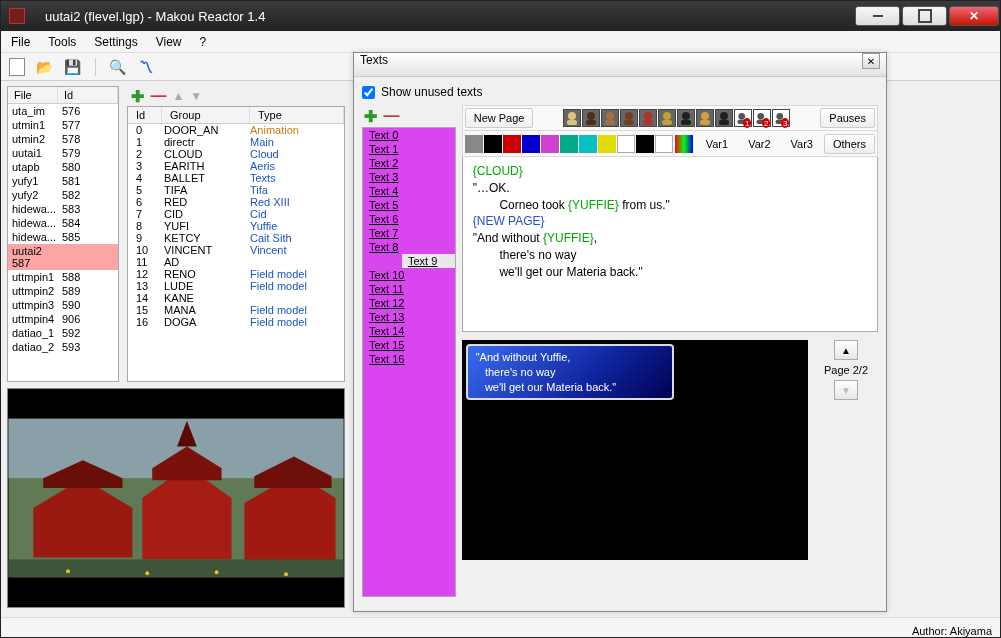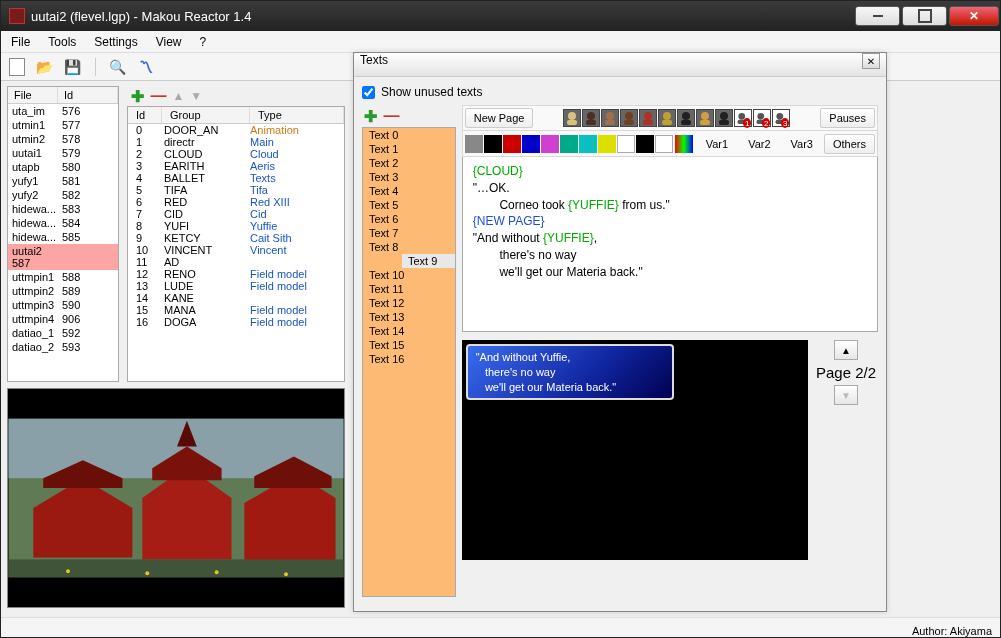--- a/index.html
+++ b/index.html
@@ -3,21 +3,21 @@
 <meta charset="utf-8">
 <style>
   * { box-sizing: border-box; margin: 0; padding: 0; }
   body { font-family: "Segoe UI", Tahoma, sans-serif; font-size: 12px; background: #f0f0f0; width:1001px; height:638px; overflow:hidden; position:relative; }
 
   
   .window { width:1001px; height:638px; border:1px solid #222; background:#f0f0f0; }
   .titlebar { height:30px; background:linear-gradient(#3b3b3b,#222); color:#fff; display:flex; align-items:center; justify-content:space-between; padding-left:8px; }
   .titlebar .app-icon { width:16px;height:16px;background:#7a1b1b;border:1px solid #b33; margin-right:6px; }
   .titlebar .title { font-size:13px; white-space:nowrap; }
-  .titlebar .left { display:flex; align-items:center; gap:0;}
+  .titlebar .left { display:flex; align-items:center; gap:14px;}
   .winbtns { display:flex; }
   .winbtn { width:45px; height:20px; margin:5px 1px; border:1px solid #555; display:flex; align-items:center; justify-content:center; font-size:12px; font-weight:bold; color:#444; background:linear-gradient(#f7f7f7,#ddd); border-radius:3px; cursor:pointer;}
   .winbtn.min::before{content:"";display:block;width:10px;height:2px;background:#444;}
   .winbtn.max::before{content:"";display:block;width:10px;height:10px;border:2px solid #444;}
   .winbtn.close{ background:linear-gradient(#e67,#c61400); color:#fff; width:50px;}
   .winbtn.close::before{content:"✕"; color:#fff; font-size:12px;}
 
   .menubar { height:22px; display:flex; align-items:center; padding:0 10px; gap:18px; background:#f5f5f5; border-bottom:1px solid #ddd;}
   .menubar span{ cursor:default; }
 
@@ -72,21 +72,21 @@
   .texts-window .tw-close{width:18px;height:16px;border:1px solid #999;background:linear-gradient(#fff,#ddd);display:flex;align-items:center;justify-content:center;font-size:10px;cursor:pointer;}
   .tw-body{padding:8px;}
   .tw-check{display:flex;align-items:center;gap:6px;margin-bottom:6px;}
   .tw-check input{width:13px;height:13px;}
 
   .tw-main{display:flex;gap:6px;}
   .tw-left{width:96px;}
   .tw-left-bar{height:22px;display:flex;align-items:center;gap:6px;padding:0 2px;}
   .tw-left-bar .plus{color:#2a9a2a;font-size:16px;font-weight:bold;cursor:pointer;}
   .tw-left-bar .minus{color:#c33;font-size:16px;font-weight:bold;cursor:pointer;}
-  .tw-text-list{background:#fdba74;border:1px solid #aaa;height:470px;overflow:hidden;}
+  .tw-text-list{background:#d946ef;border:1px solid #aaa;height:470px;overflow:hidden;text-decoration:underline;}
   .tw-text-list .trow{padding:1px 6px;font-size:11px;cursor:pointer;}
   .tw-text-list .trow.selected{background:#e8e8e8;margin-left:39px;}
 
   .tw-right{flex:1;display:flex;flex-direction:column;}
   .tw-toolbar1{height:26px;display:flex;align-items:center;gap:2px;background:#f9f9f9;border:1px solid #d8d8d8;padding:2px;}
   .btn-flat{padding:3px 8px;border:1px solid #ccc;background:linear-gradient(#fff,#eee);font-size:11px;cursor:pointer;border-radius:2px;}
   .tw-portraits{display:flex;gap:1px;flex:1;justify-content:center;}
   .portrait{width:18px;height:18px;background:#666;border:1px solid #444;display:flex;align-items:center;justify-content:center;cursor:pointer;}
   .portrait svg{width:16px;height:16px;}
   .portrait.party{background:#fff;}
@@ -99,21 +99,21 @@
   .tw-editor{flex:0 0 175px;margin-top:0;border:1px solid #aaa;border-top:none;background:#fff;padding:6px 10px;font-family:"Segoe UI",sans-serif;font-size:12px;line-height:1.4;overflow:auto;}
   .tw-editor .tag{color:#0a0;}
   .tw-editor .np{color:#2050d0;}
 
   .tw-preview-wrap{display:flex;gap:6px;margin-top:8px;}
   .tw-preview{flex:1;height:220px;background:#000;position:relative;}
   .ff-box{position:absolute;left:4px;top:4px;width:208px;height:56px;border:2px solid #ddd;border-radius:4px;background:linear-gradient(135deg,#3a6cf0 0%,#1025a0 60%,#000050 100%);color:#fff;font-size:11px;padding:4px 8px;line-height:1.35;font-family:"Segoe UI",sans-serif;}
   .tw-pager{width:64px;display:flex;flex-direction:column;align-items:center;gap:4px;}
   .pg-btn{width:24px;height:20px;border:1px solid #aaa;background:linear-gradient(#fff,#e6e6e6);display:flex;align-items:center;justify-content:center;cursor:pointer;font-size:10px;}
   .pg-btn.disabled{color:#bbb;cursor:default;}
-  .pg-label{font-size:15px;}
+  .pg-label{font-size:11px;}
 
   
   .statusbar{position:absolute;left:1px;right:1px;bottom:1px;height:20px;border-top:1px solid #ddd;background:#f5f5f5;display:flex;align-items:flex-end;justify-content:flex-end;padding:0 8px;font-size:11px;}
 </style>
 </head>
 <body>
 
 <div class="window">
   <div class="titlebar">
     <div class="left">

